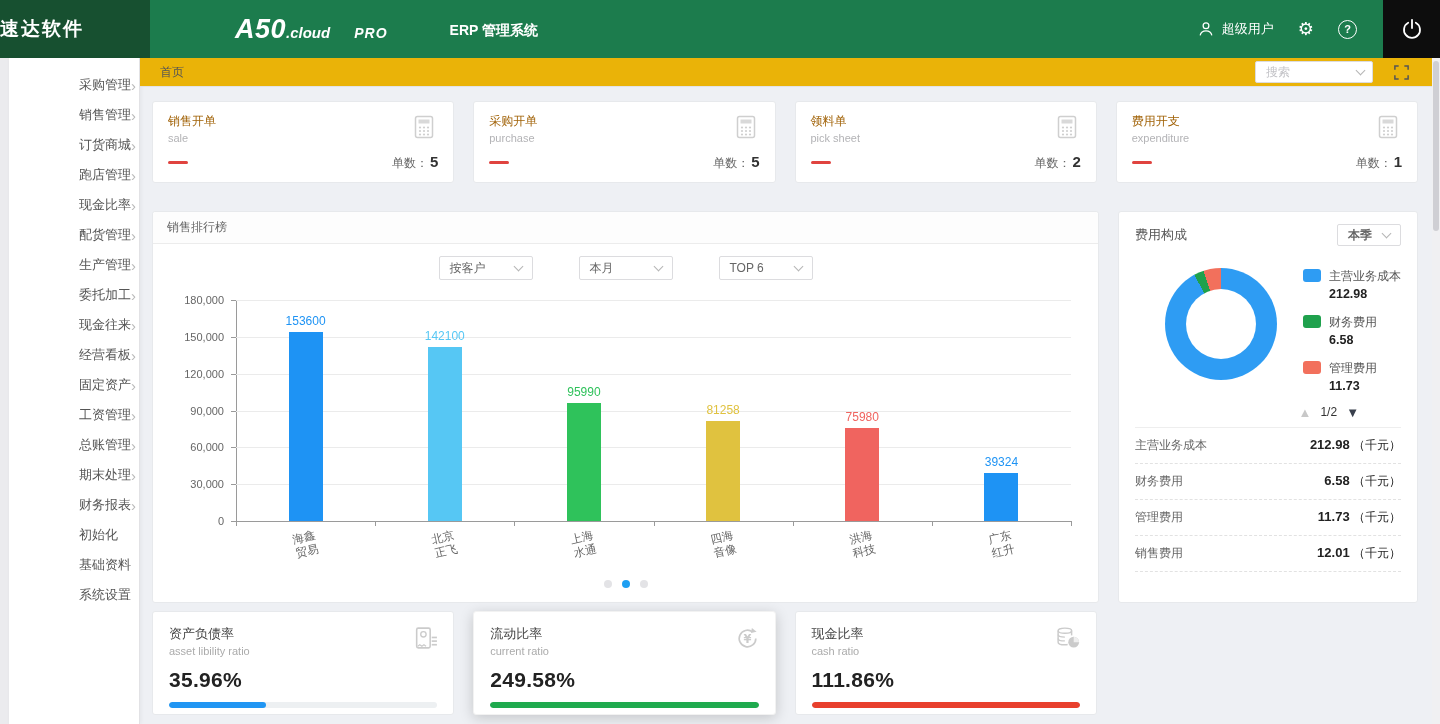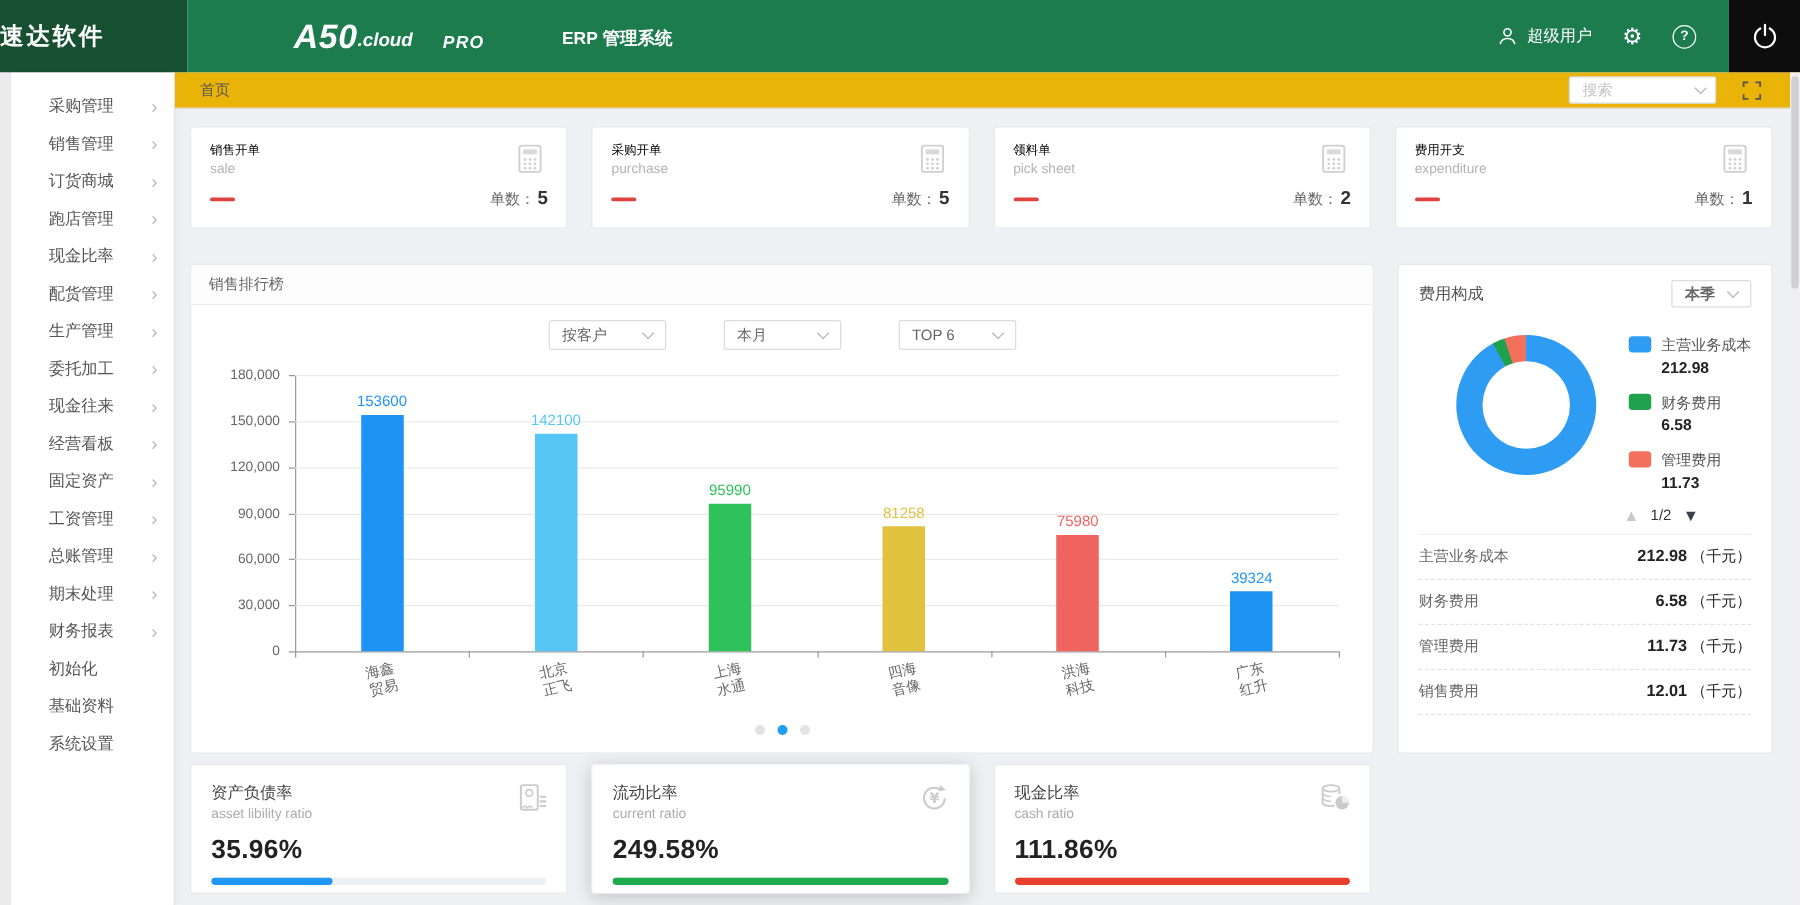--- a/index.html
+++ b/index.html
@@ -21,21 +21,21 @@
   .user-chip{display:flex;align-items:center;gap:7px;font-size:13px;color:#fff;cursor:pointer;}
   .gear-ico{font-size:18px;line-height:1;cursor:pointer;}
   .help-circle{width:17px;height:17px;border:1.5px solid #fff;border-radius:50%;font-size:11px;display:flex;
     align-items:center;justify-content:center;font-weight:bold;cursor:pointer;}
   .power-block{width:57px;background:#0d0d0d;display:flex;align-items:center;justify-content:center;cursor:pointer;}
   
   .layout{display:flex;height:666px;}
   .left-gutter{width:9px;background:#ebebee;}
   .sidebar{width:131px;background:#fff;border-right:1px solid #e2e2e5;box-shadow:1px 0 4px rgba(0,0,0,0.05);
     padding-top:12px;box-sizing:border-box;flex-shrink:0;}
-  .side-item{height:30px;display:flex;align-items:center;padding:0 13px 0 30px;font-size:13px;color:#555;cursor:pointer;}
+  .side-item{height:30px;display:flex;align-items:center;padding:0 13px 0 30px;font-size:13px;color:#555;cursor:pointer;margin-left:40px;}
   .side-label{flex:1;white-space:nowrap;}
   .side-arrow{color:#b9b9b9;font-size:15px;line-height:1;}
   .main{flex:1;display:flex;flex-direction:column;min-width:0;}
   
   .tab-bar{height:28px;background:#eab308;border-bottom:1px solid #e3e3e6;display:flex;align-items:center;
     padding:0 30px 0 20px;}
   .tab-home{font-size:12px;color:#555;cursor:pointer;}
   .tab-right{margin-left:auto;display:flex;align-items:center;gap:20px;}
   .search-select{width:118px;height:22px;border:1px solid #dcdcdf;border-radius:2px;background:#fff;display:flex;
     align-items:center;padding:0 8px;box-sizing:border-box;}
@@ -43,21 +43,21 @@
   .search-input::placeholder{color:#c3c3c7;}
   .chev{width:6px;height:6px;border-right:1px solid #b5b5b5;border-bottom:1px solid #b5b5b5;
     transform:rotate(45deg);margin-left:auto;margin-top:-3px;flex-shrink:0;}
   .fs-btn{cursor:pointer;display:flex;}
   
   .content{flex:1;padding:14px 22px 0 12px;}
   .grid4{display:grid;grid-template-columns:repeat(4,1fr);gap:19px;}
   .stat-card{background:#fff;border:1px solid #e7e9ec;border-radius:3px;height:82px;padding:11px 15px;
     box-sizing:border-box;position:relative;cursor:pointer;}
   .stat-head{display:flex;justify-content:space-between;}
-  .stat-title{font-size:10px;color:#000000;}
+  .stat-title{font-size:12px;color:#a16207;}
   .stat-sub{font-size:11px;color:#b3b3b6;margin-top:2px;}
   .calc-ico{width:28px;height:28px;}
   .stat-foot{display:flex;align-items:baseline;justify-content:space-between;margin-top:9px;}
   .stat-dash{width:20px;height:3px;background:#e0433f;border-radius:2px;align-self:center;}
   .stat-count{font-size:12px;color:#666;}
   .stat-count b{font-size:15px;color:#333;margin-left:2px;}
   
   .mid-row{display:grid;grid-template-columns:1fr 300px;gap:19px;margin-top:28px;height:392px;}
   .sales-panel{background:#fff;border:1px solid #e7e9ec;border-radius:3px;display:flex;flex-direction:column;
     box-sizing:border-box;min-width:0;}

